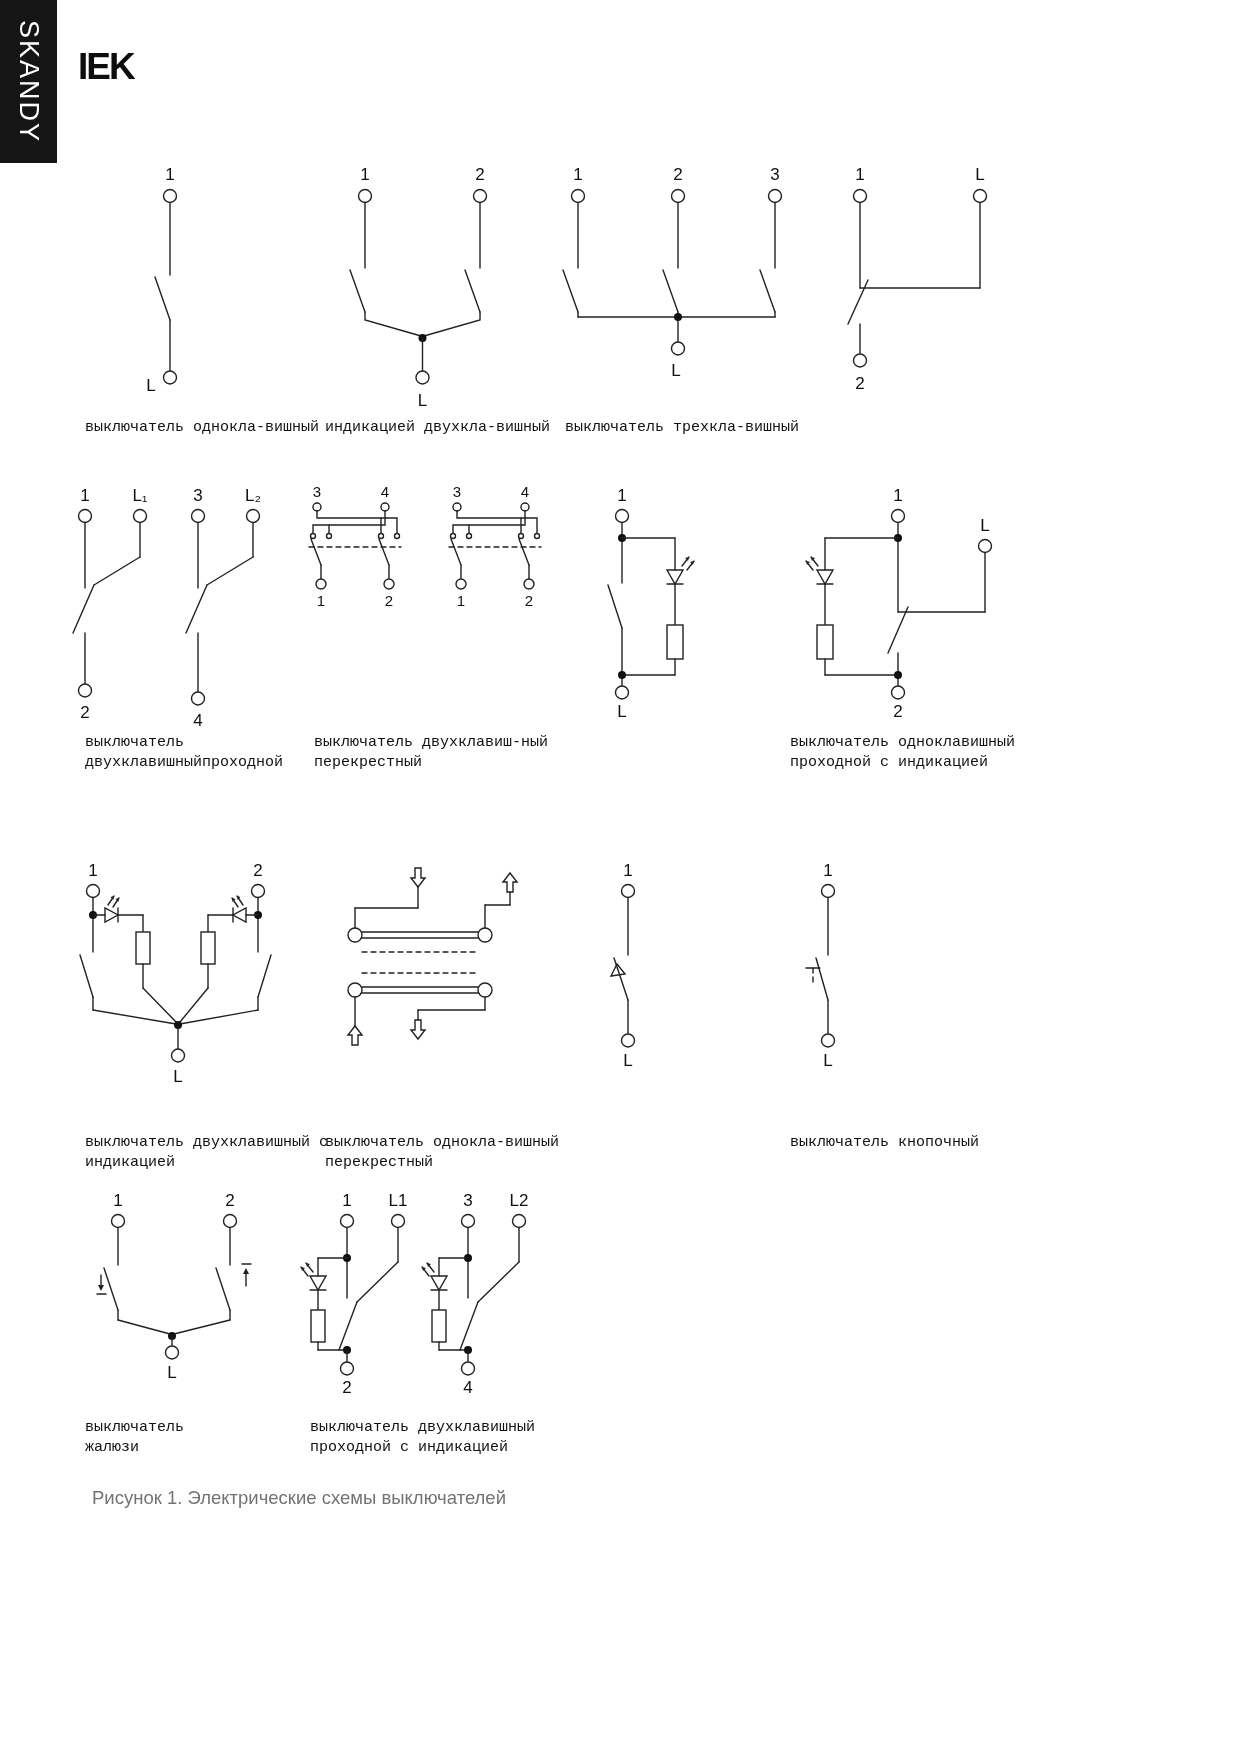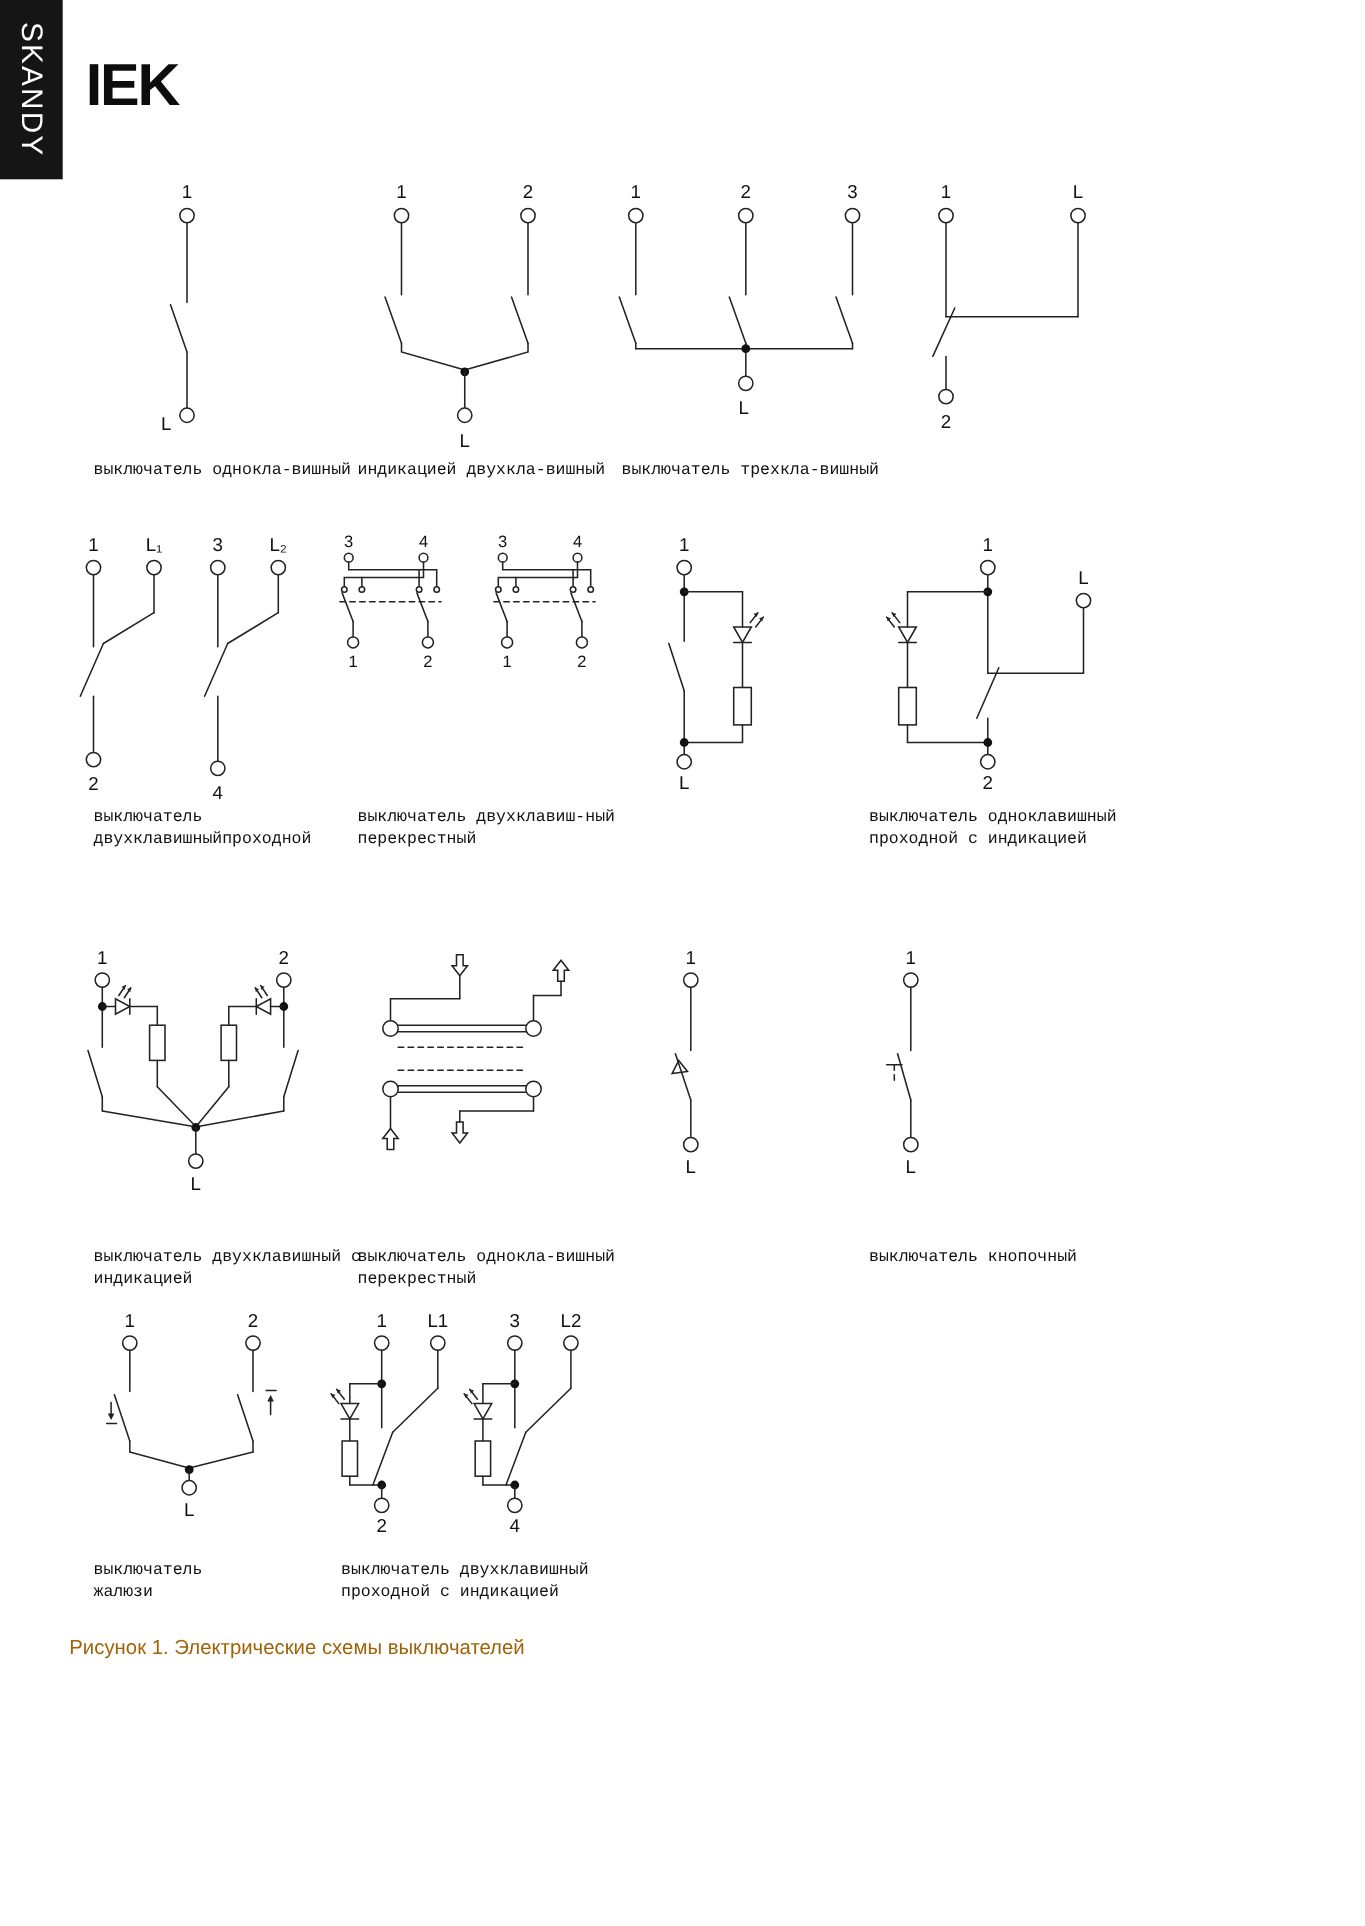--- a/index.html
+++ b/index.html
@@ -1,33 +1,33 @@
 <!DOCTYPE html>
 <html><head>
 <meta charset="utf-8">
 <style>
   * { margin:0; padding:0; box-sizing:border-box; }
   body { background:#fff; font-family:"Liberation Sans", sans-serif; color:#111; }
   .page { position:relative; width:1241px; height:1751px; background:#fff; overflow:hidden; }
   .series-banner { position:absolute; left:0; top:0; width:57px; height:163px; background:#151515;
                    display:flex; align-items:center; justify-content:center; }
   .series-banner span { color:#fff; writing-mode:vertical-rl; font-size:27px; letter-spacing:2px; font-weight:500; }
-  .brand-logo { position:absolute; left:78px; top:46px; font-size:54px; font-weight:bold;
+  .brand-logo { position:absolute; left:78px; top:46px; font-size:37px; font-weight:bold;
                 letter-spacing:-2px; color:#0d0d0d; }
   svg.sch { position:absolute; overflow:visible; }
   svg.sch line, svg.sch polyline, svg.sch path { stroke:#222; stroke-width:1.4; fill:none; stroke-linecap:round; }
   svg.sch polygon { stroke:#222; stroke-width:1.4; fill:none; }
   svg.sch .term { stroke:#222; stroke-width:1.4; fill:#fff; }
   svg.sch .dot { fill:#111; stroke:none; }
   svg.sch .res { stroke:#222; stroke-width:1.4; fill:#fff; }
   svg.sch .ah { fill:#222; stroke:none; }
   svg.sch .dash { stroke-dasharray:5 4; }
   svg.sch text { fill:#111; font-size:17px; font-family:"Liberation Sans", sans-serif; text-anchor:middle; stroke:none; }
   .diagram-label { position:absolute; width:245px; font-size:15px; line-height:1.3; white-space:pre-line; color:#111;font-family:Liberation Mono, monospace; }
-  .caption { position:absolute; left:63px; top:1487px; font-size:18.5px; color:#a16207; }
+  .caption { position:absolute; left:92px; top:1487px; font-size:18.5px; color:#737373; }
 </style>
 </head>
 <body>
 
 <div class="page">
 
   <div class="series-banner">
     <span>SKANDY</span>
   </div>
   <div class="brand-logo">IEK</div>
@@ -414,21 +414,21 @@
     <line x1="173" y1="160" x2="173" y2="172"></line>
     <circle class="term" cx="173" cy="178.5" r="6.5"></circle>
     <text x="173" y="203">4</text>
   </svg>
 
   <div class="diagram-label" style="left:85px;top:418px">выключатель однокла-вишный</div>
   <div class="diagram-label" style="left:325px;top:418px">индикацией двухкла-вишный</div>
   <div class="diagram-label" style="left:565px;top:418px">выключатель трехкла-вишный</div>
   <div class="diagram-label" style="left:85px;top:733px">выключатель
 двухклавишныйпроходной</div>
-  <div class="diagram-label" style="left:325px;top:733px">выключатель двухклавиш-ный
+  <div class="diagram-label" style="left:314px;top:733px">выключатель двухклавиш-ный
 перекрестный</div>
   <div class="diagram-label" style="left:790px;top:733px">выключатель одноклавишный
 проходной с индикацией</div>
   <div class="diagram-label" style="left:85px;top:1133px">выключатель двухклавишный с
 индикацией</div>
   <div class="diagram-label" style="left:325px;top:1133px">выключатель однокла-вишный
 перекрестный</div>
   <div class="diagram-label" style="left:790px;top:1133px">выключатель кнопочный</div>
   <div class="diagram-label" style="left:85px;top:1418px">выключатель
 жалюзи</div>

